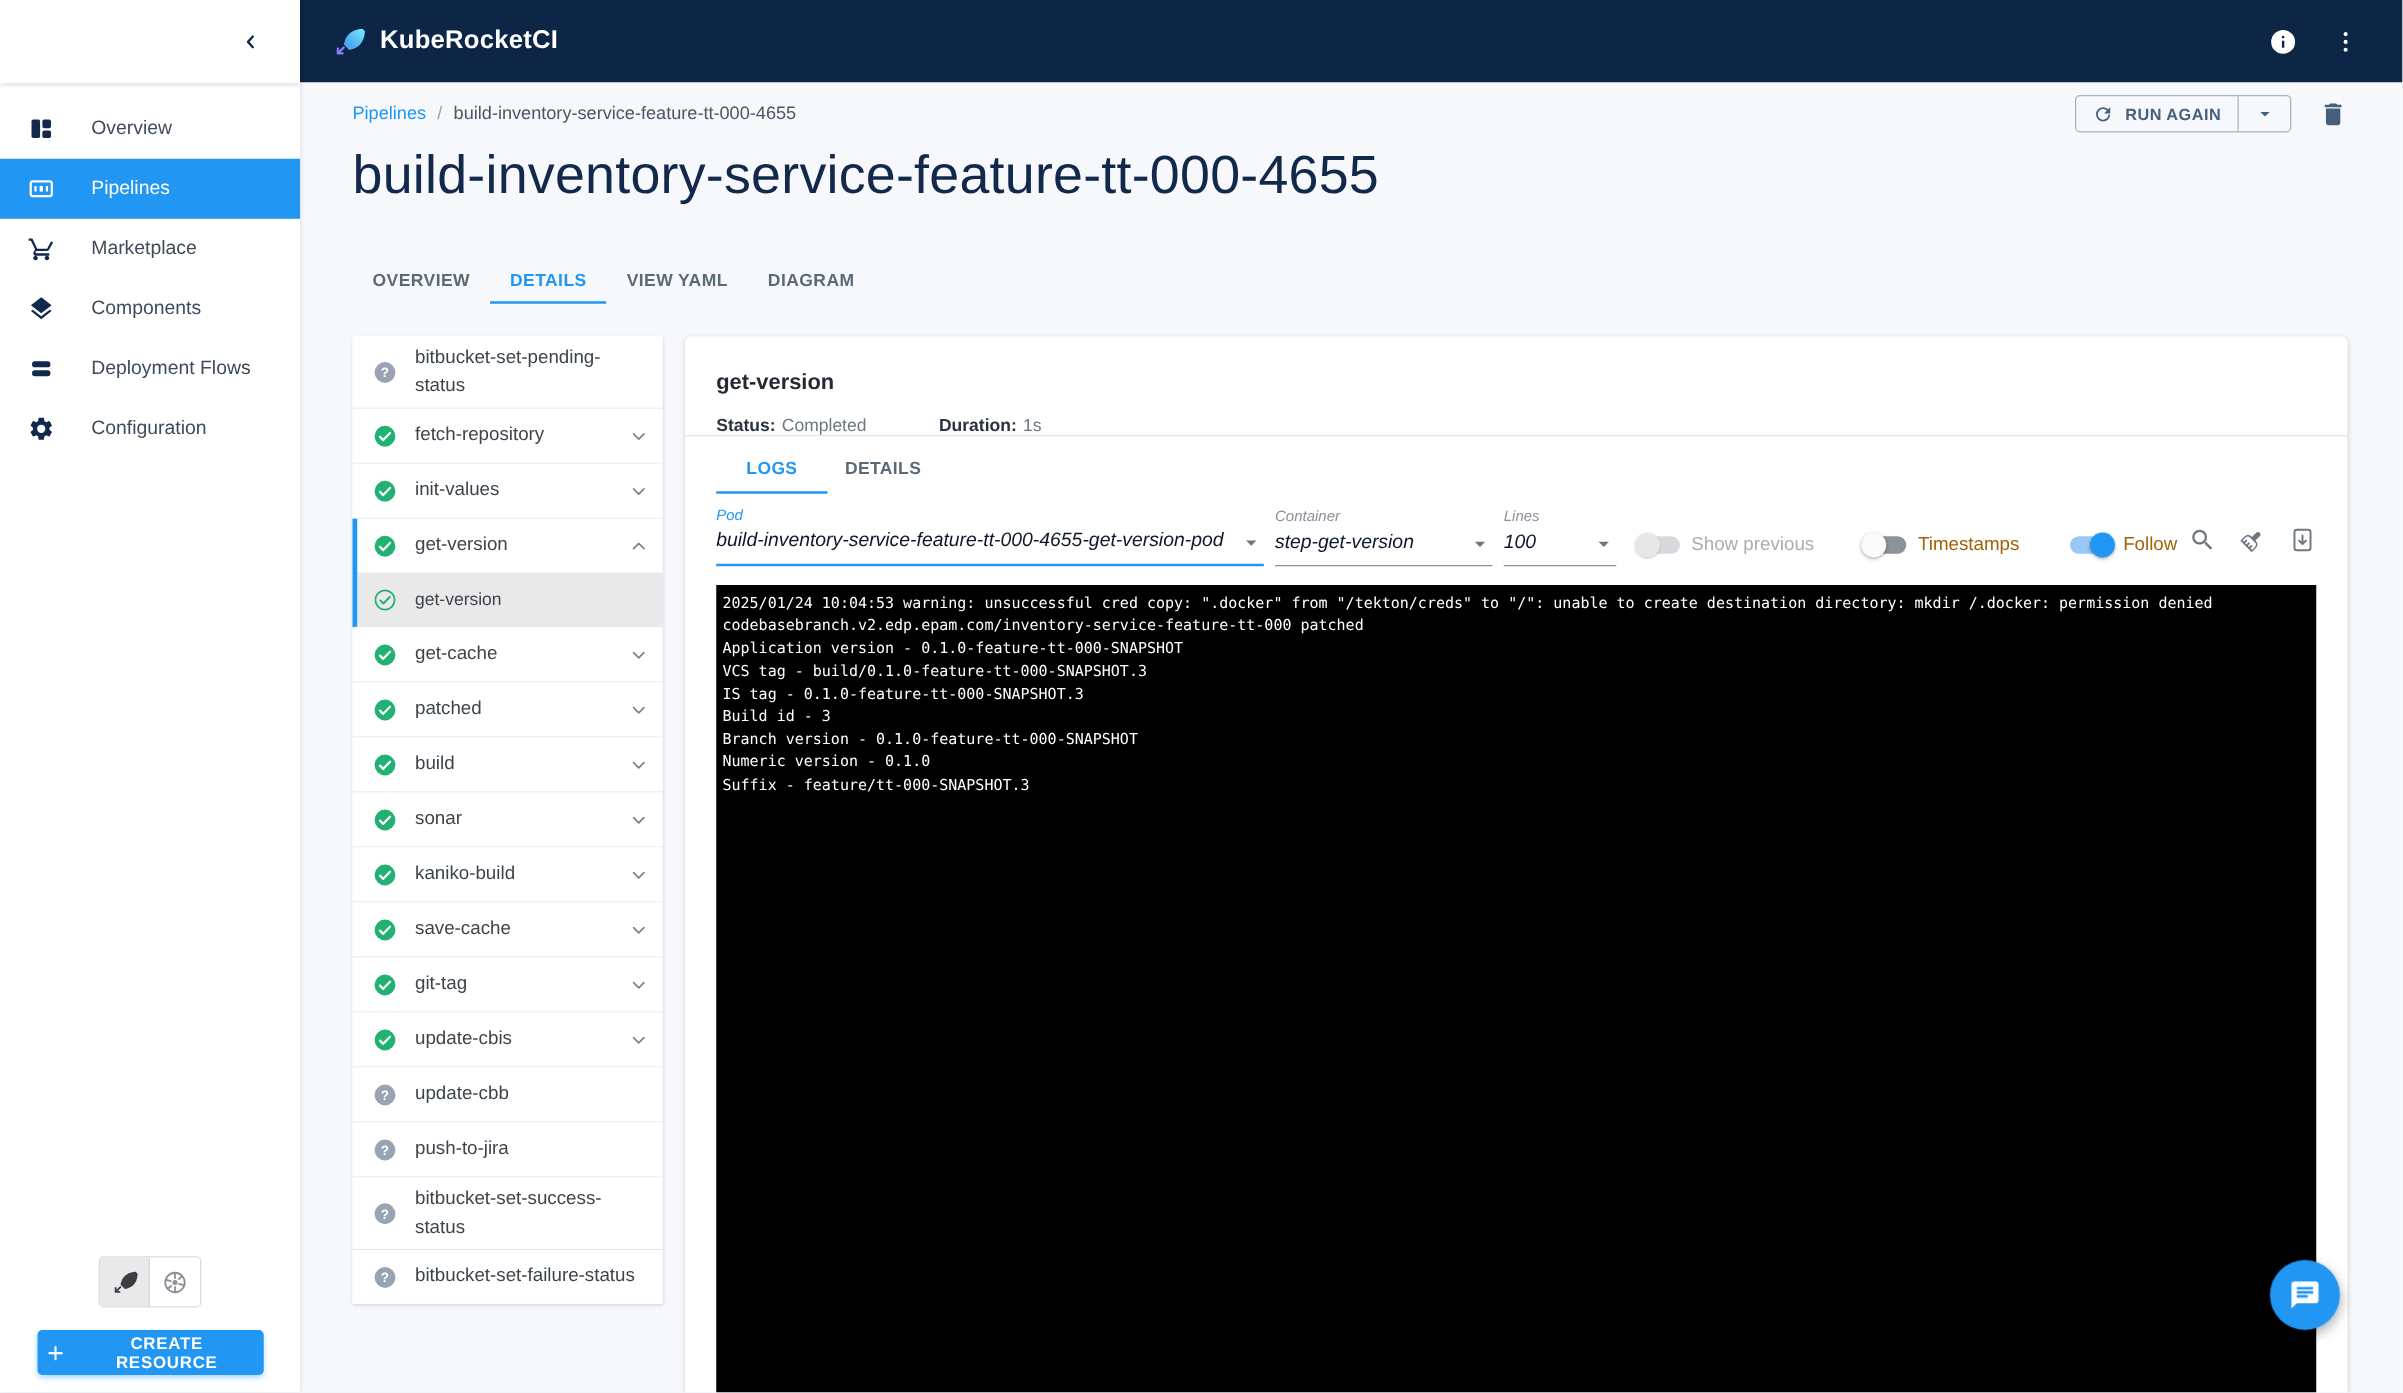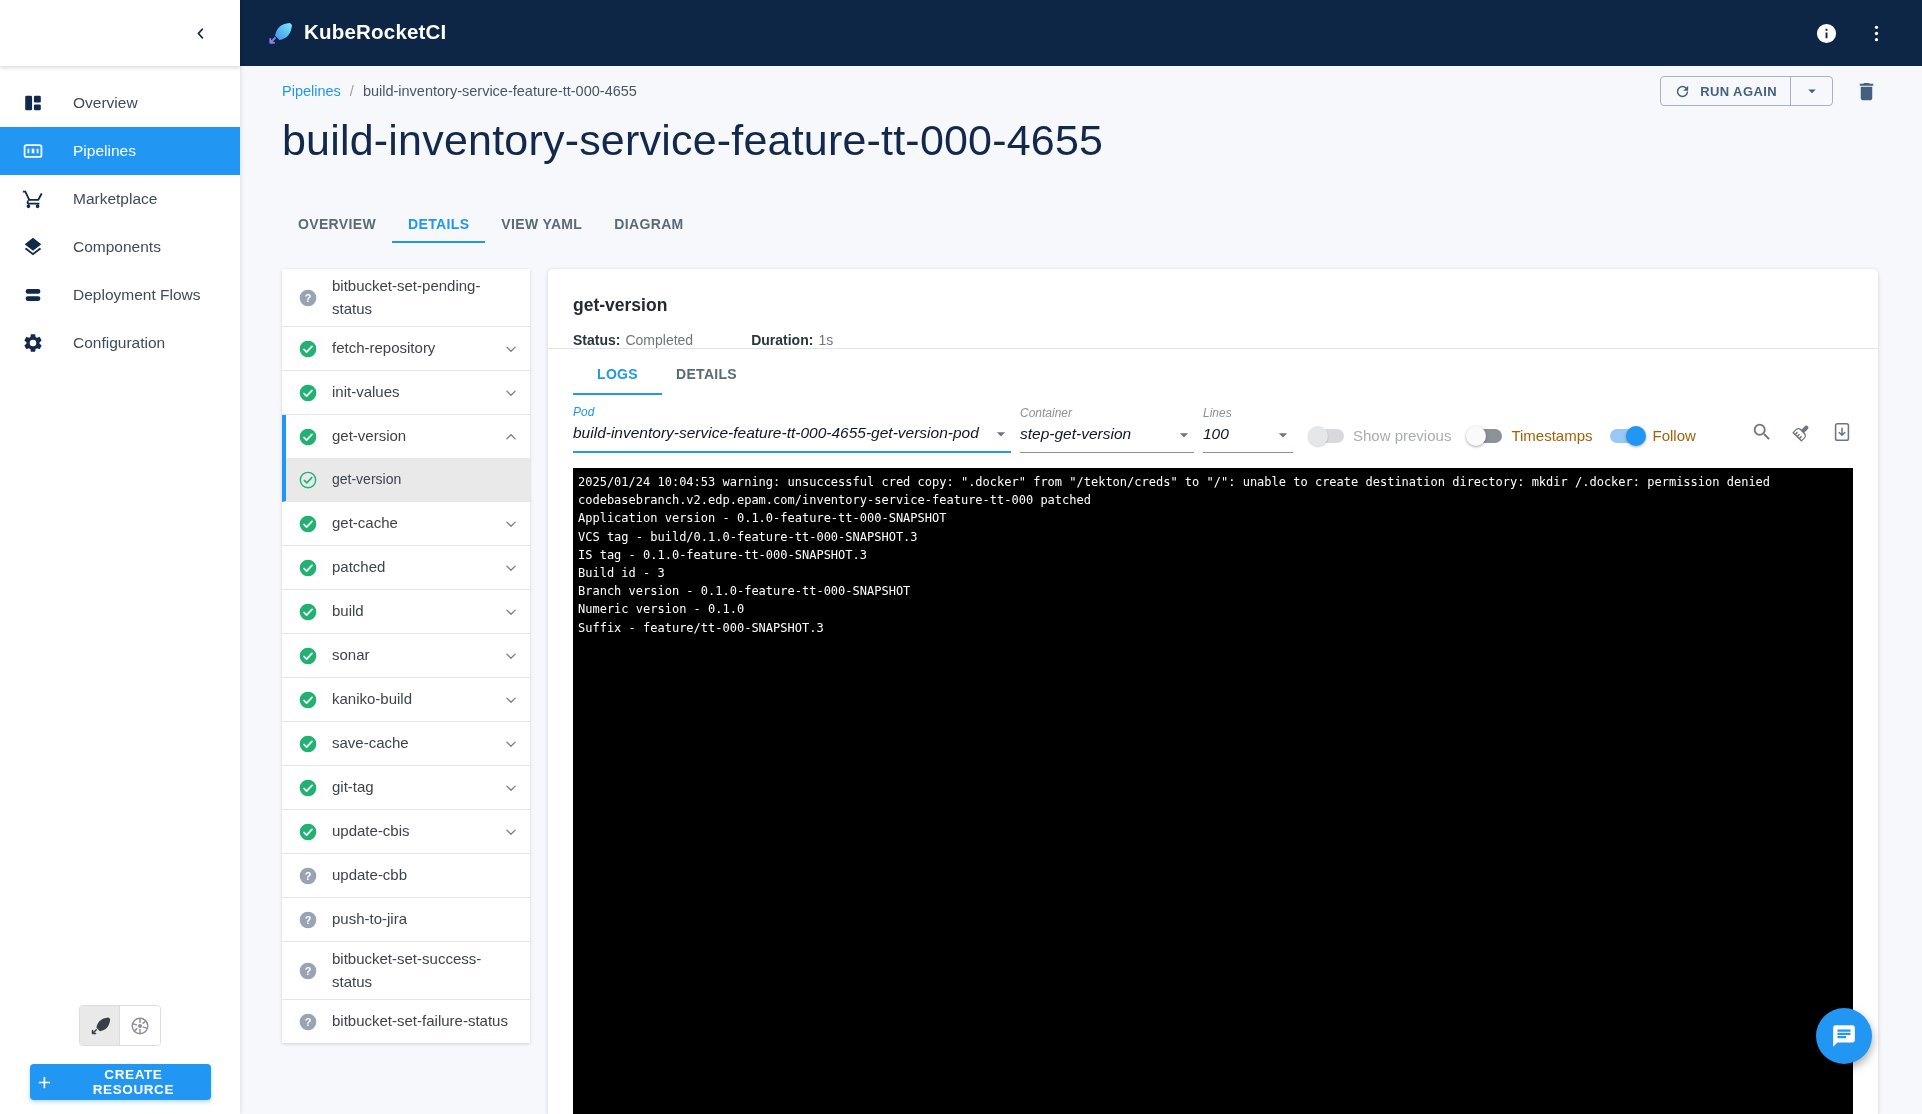--- a/index.html
+++ b/index.html
@@ -107,21 +107,21 @@
   .f-label { font-size:12px; margin-bottom:5px; color:#8a9199; }
   .field.pod .f-label { color:#2196f3; }
   .f-select { display:flex; align-items:flex-start; justify-content:space-between; font-size:15.5px; color:#0f172a;
               padding-bottom:7px; border-bottom:1px solid #8b9199; cursor:pointer; }
   .field.pod .f-select { border-bottom:2px solid #2196f3; }
   .f-select svg { width:20px; height:20px; flex:0 0 20px; }
   .field.pod { width:438px; margin-right:9px; }
   .field.container { width:174px; margin-right:9px; }
   .field.lines { width:90px; }
 
-  .toggles { display:flex; align-items:flex-end; gap:17px; margin-left:17px; padding-bottom:9px; }
+  .toggles { display:flex; align-items:flex-end; gap:40px; margin-left:17px; padding-bottom:9px; }
   .toggle { display:flex; align-items:center; gap:9px; font-size:15px; color:#a16207; cursor:pointer; }
   .switch { width:34px; height:14px; border-radius:7px; position:relative; flex:0 0 34px; }
   .knob { width:20px; height:20px; border-radius:50%; position:absolute; top:-3px; box-shadow:0 1px 3px rgba(0,0,0,.35); }
   .toggle.off .switch { background:#8d9298; }
   .toggle.off .knob { left:-2px; background:#fafafa; }
   .toggle.disabled { color:#a9adb2; cursor:default; }
   .toggle.disabled .switch { background:#d7d9dc; }
   .toggle.disabled .knob { left:-2px; background:#e6e7e9; box-shadow:0 1px 2px rgba(0,0,0,.18); }
   .toggle.on .switch { background:#9ac8f5; }
   .toggle.on .knob { right:-2px; background:#2196f3; }

